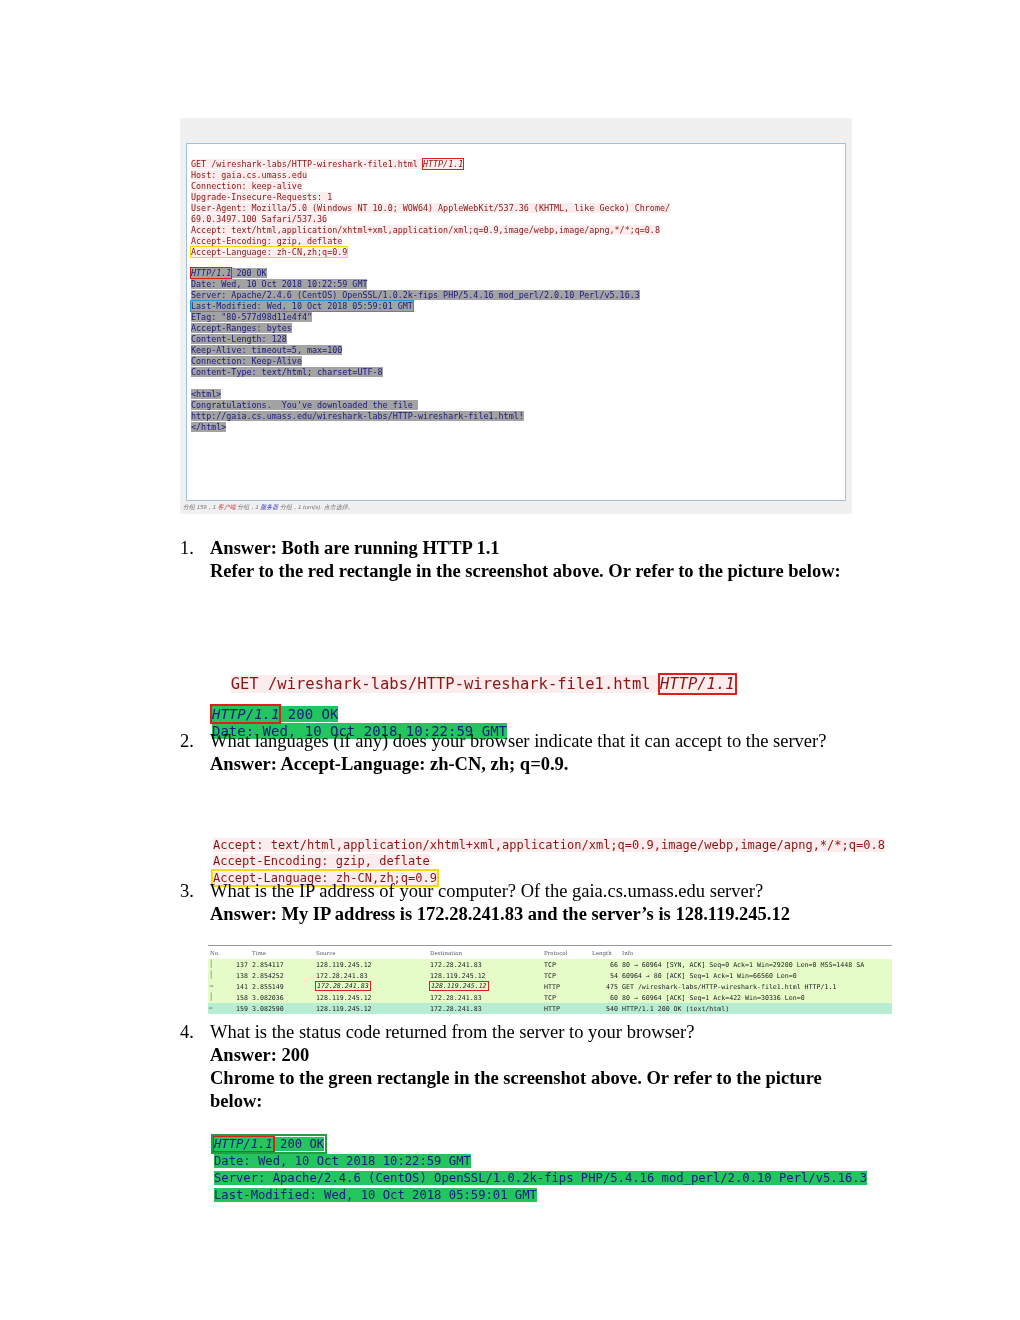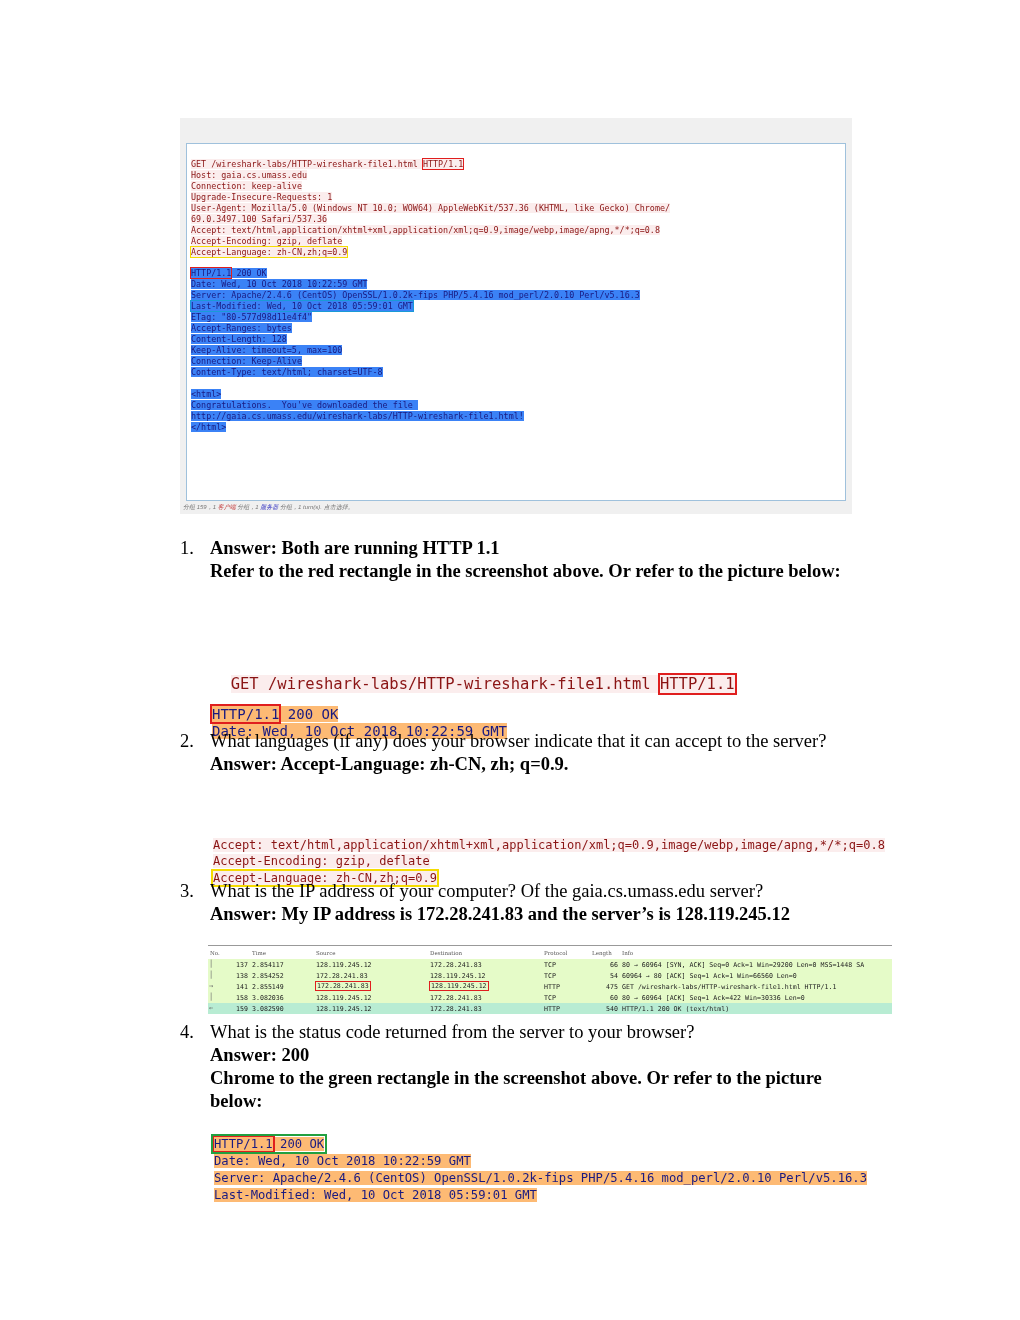--- a/index.html
+++ b/index.html
@@ -17,42 +17,42 @@
   .ws-ctrl { position: absolute; top: 2px; width: 20px; height: 16px; text-align: center;
              font-size: 11px; color: #555; line-height: 16px; cursor: pointer; }
   .ws-min { left: 572px; }
   .ws-max { left: 606px; }
   .ws-close { left: 643px; }
   .ws-body { position: absolute; left: 6px; top: 25px; width: 658px; height: 356px;
              background: #ffffff; border: 1px solid #9fc1dc; }
   .ws-code { position: absolute; left: 4px; top: 4px; font-family: "DejaVu Sans Mono", monospace;
              font-size: 8.4px; line-height: 10.95px; white-space: pre; }
   .ws-code .req { color: #8a1414; background: #fbeded; }
-  .ws-code .resp { color: #1a1a80; background: #3b82f6; }
+  .ws-code .resp { color: #1a1a80; background: #a3a3a3; }
   .ws-status { position: absolute; left: 3px; top: 385px; font-family: "Liberation Sans", sans-serif;
                font-size: 6px; color: #777; font-style: italic; white-space: nowrap; }
   .ws-status .cli { color: #c03030; }
   .ws-status .srv { color: #3030c0; }
 
   .box { outline-offset: 0; }
-  .box-red { outline: 1.6px solid #e01e1e; }
+  .box-red { outline: 1.6px solid #e01e1e; font-style: italic; }
   .box-yellow { outline: 1.6px solid #f5dc00; }
   .box-blue { outline: 1.6px solid #1a9ad6; }
   .box-green { outline: 2px solid #22a040; }
 
   
   .q { position: absolute; left: 180px; font-size: 18.5px; line-height: 23px; }
   .q .num { position: absolute; left: 0; top: 0; }
   .q .body { position: absolute; left: 30px; top: 0; width: 660px; }
   .q .ans { font-weight: bold; display: block; }
   .q .qt { display: block; }
 
   .snip { position: absolute; font-family: "DejaVu Sans Mono", monospace; white-space: pre; }
   .snip .req { color: #8a1414; background: #fbeded; }
-  .snip .resp { color: #1a1a80; background: #fdba74; }
+  .snip .resp { color: #1a1a80; background: #22c55e; }
 
   
   .pkt { position: absolute; left: 208px; top: 948px; width: 684px; height: 68px;
          font-family: "DejaVu Sans Mono", monospace; font-size: 6.6px; color: #222; }
   .pkt-top-rule { position: absolute; left: 208px; top: 945px; width: 684px; height: 1px; background: #999; }
   .pkt-head { position: absolute; left: 0; top: 0; width: 684px; height: 11px; background: #ffffff;
               font-family: "DejaVu Serif", serif; font-size: 5.5px; color: #555; }
   .pkt-row { position: absolute; left: 0; width: 684px; height: 11px; background: #e5fbc8; }
   .pkt-row.sel { background: #b8ecd3; }
   .c { position: absolute; top: 2px; white-space: nowrap; }

